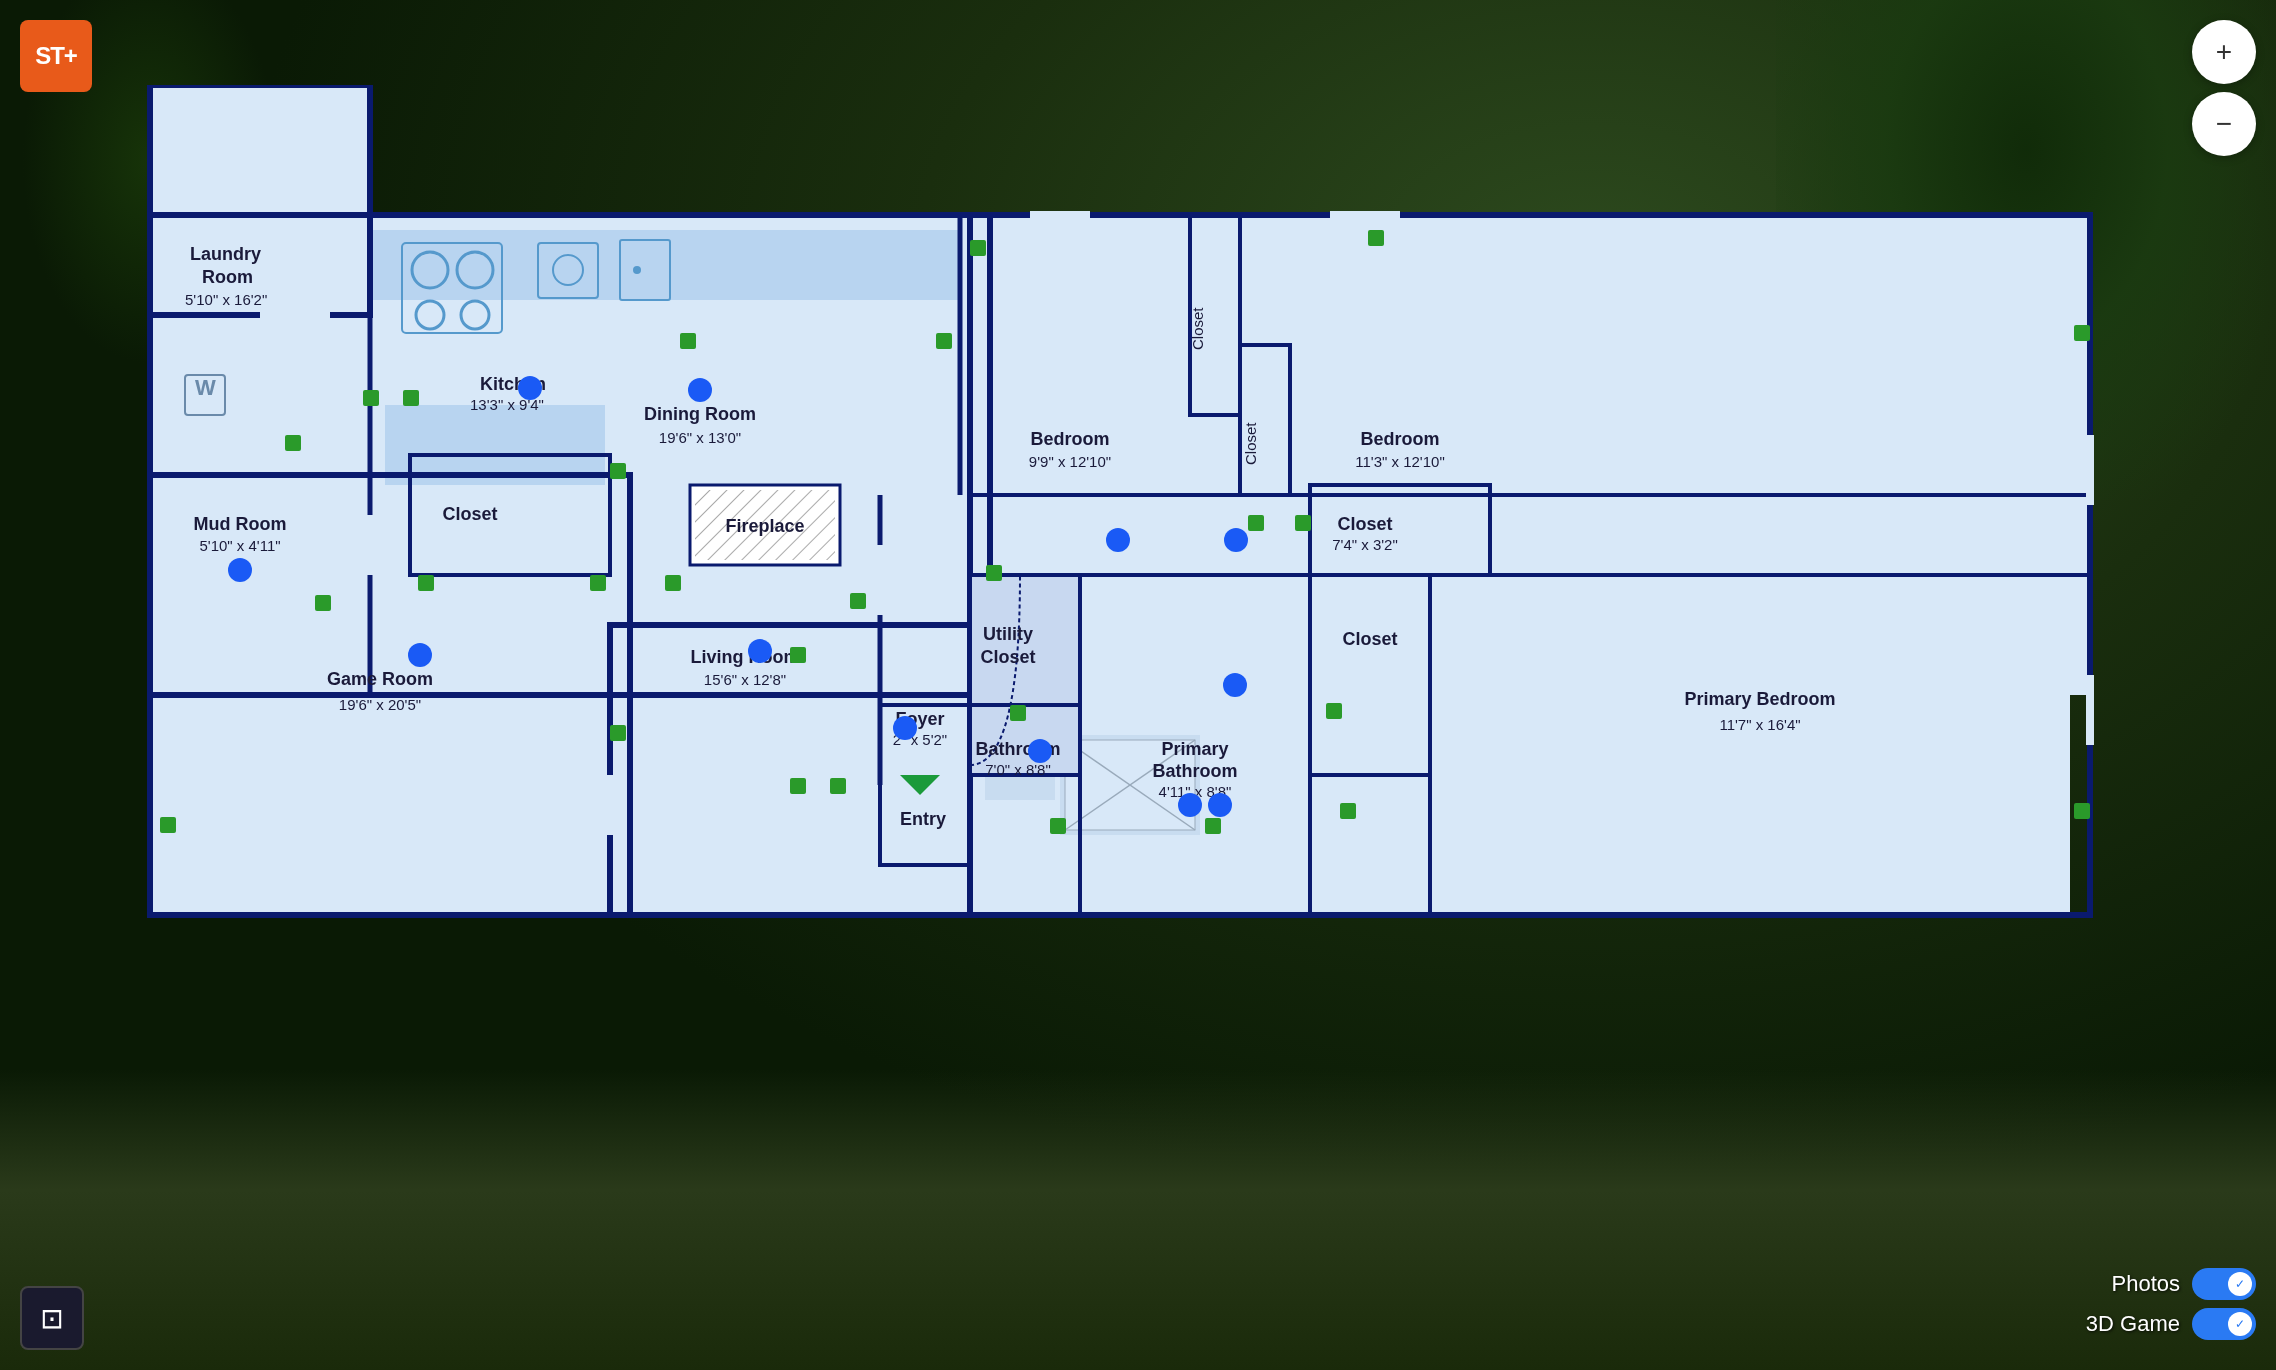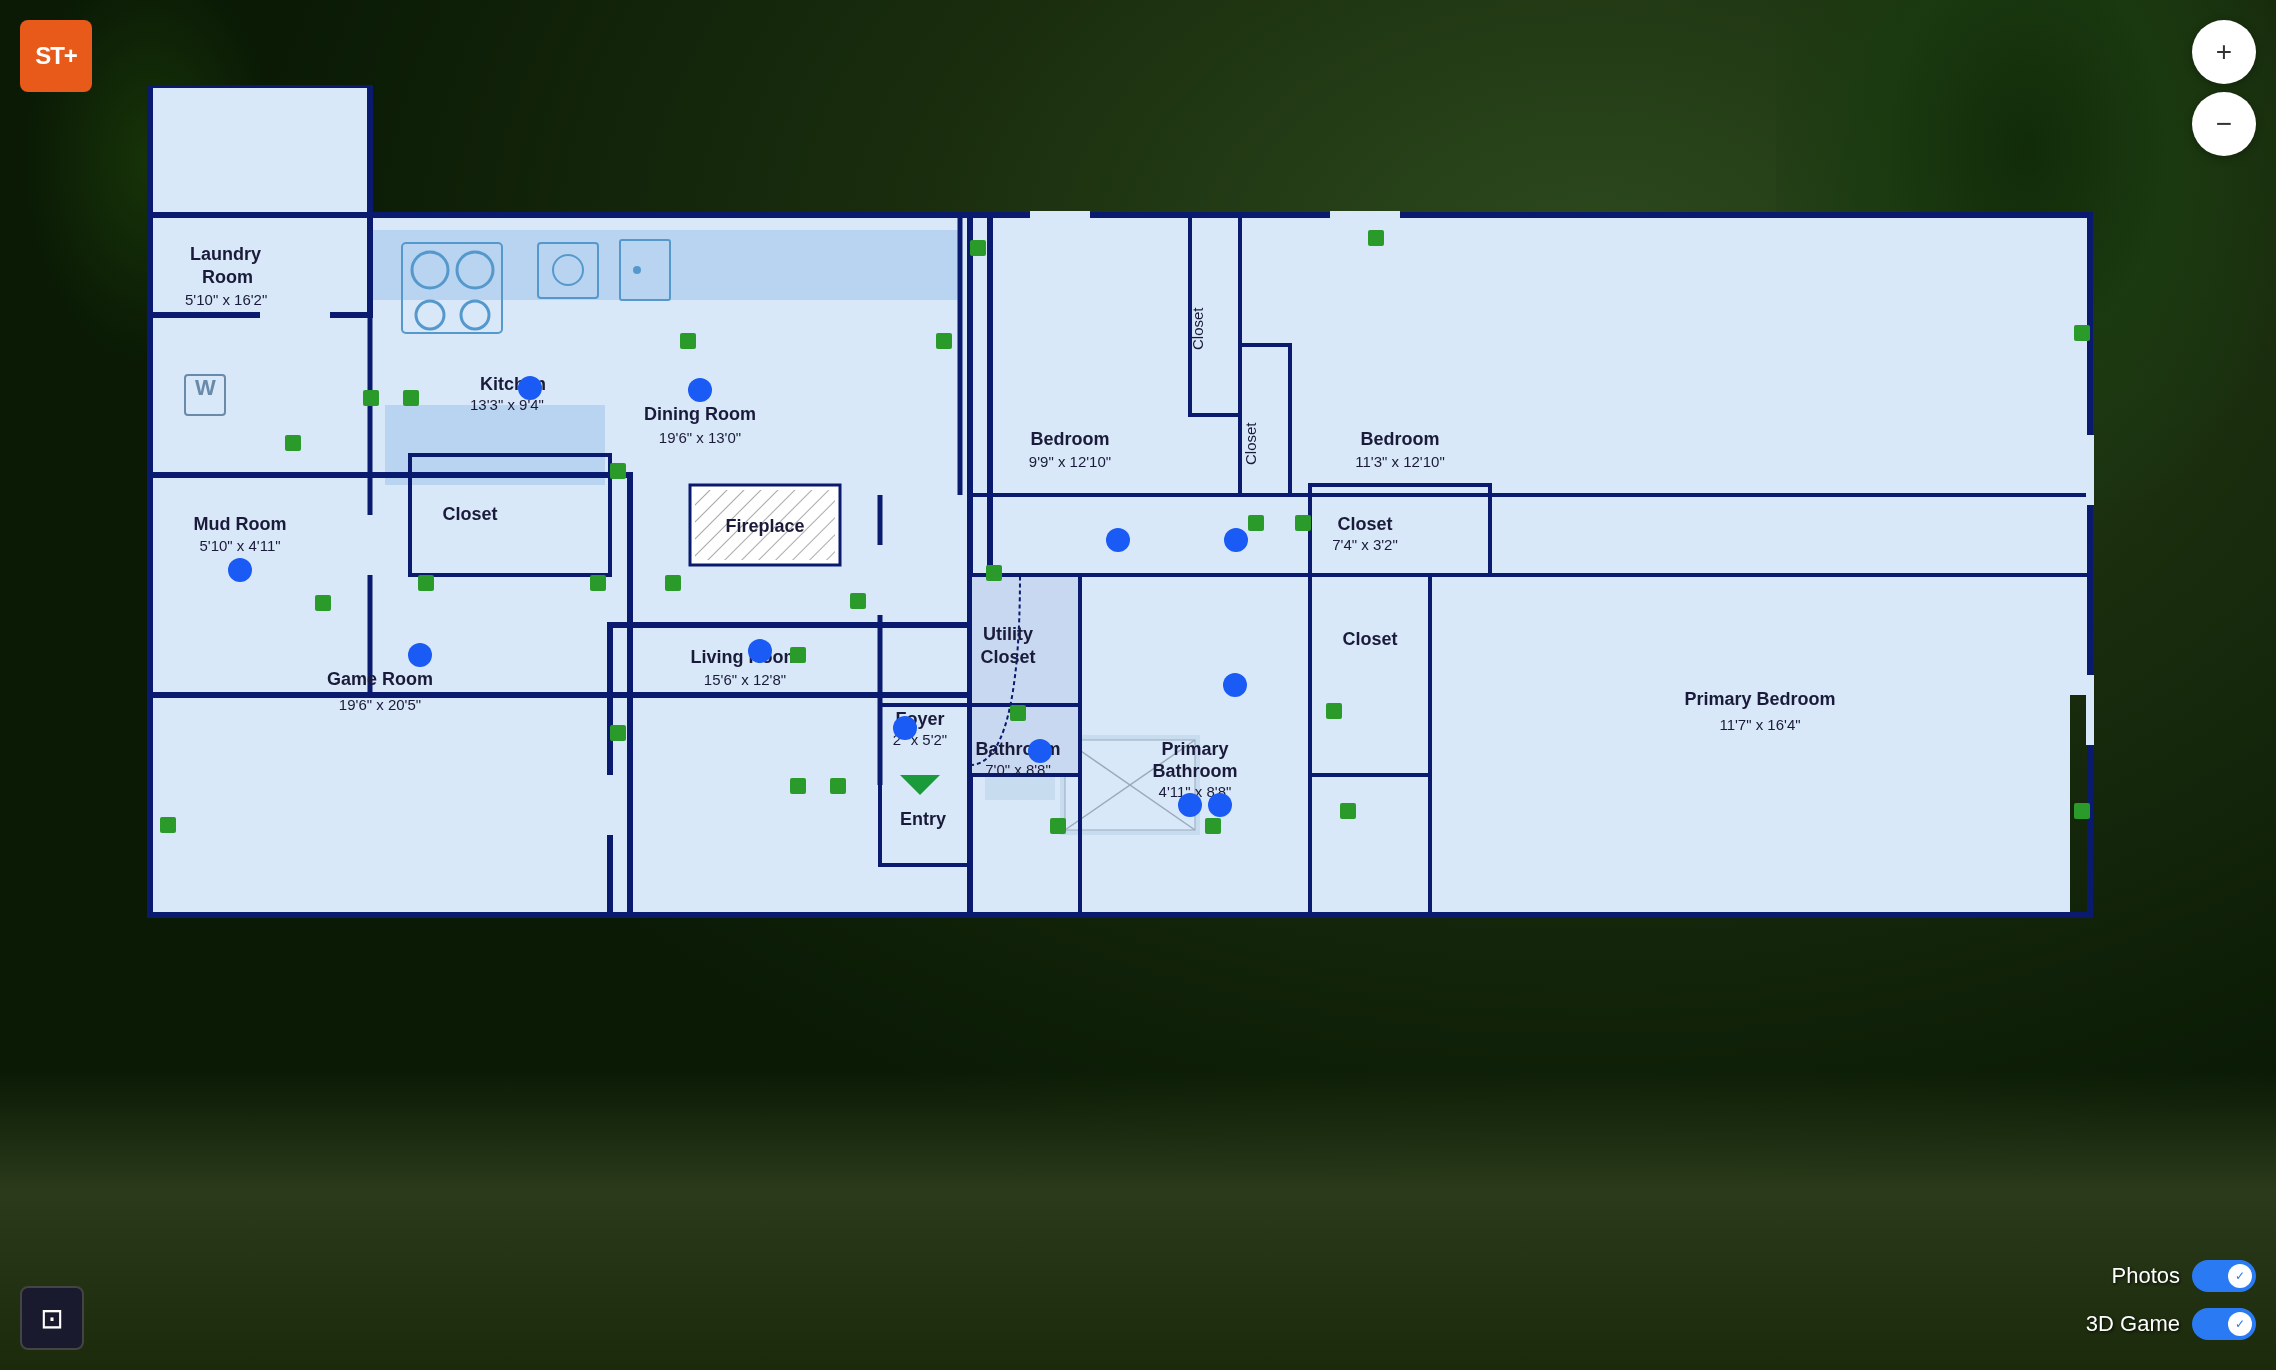--- a/index.html
+++ b/index.html
@@ -125,21 +125,21 @@
     }
 
     
     .toggle-controls {
       position: absolute;
       bottom: 30px;
       right: 20px;
       z-index: 100;
       display: flex;
       flex-direction: column;
-      gap: 16px;
+      gap: 8px;
       align-items: flex-end;
     }
     .toggle-row {
       display: flex;
       align-items: center;
       gap: 12px;
     }
     .toggle-label {
       color: white;
       font-size: 22px;

